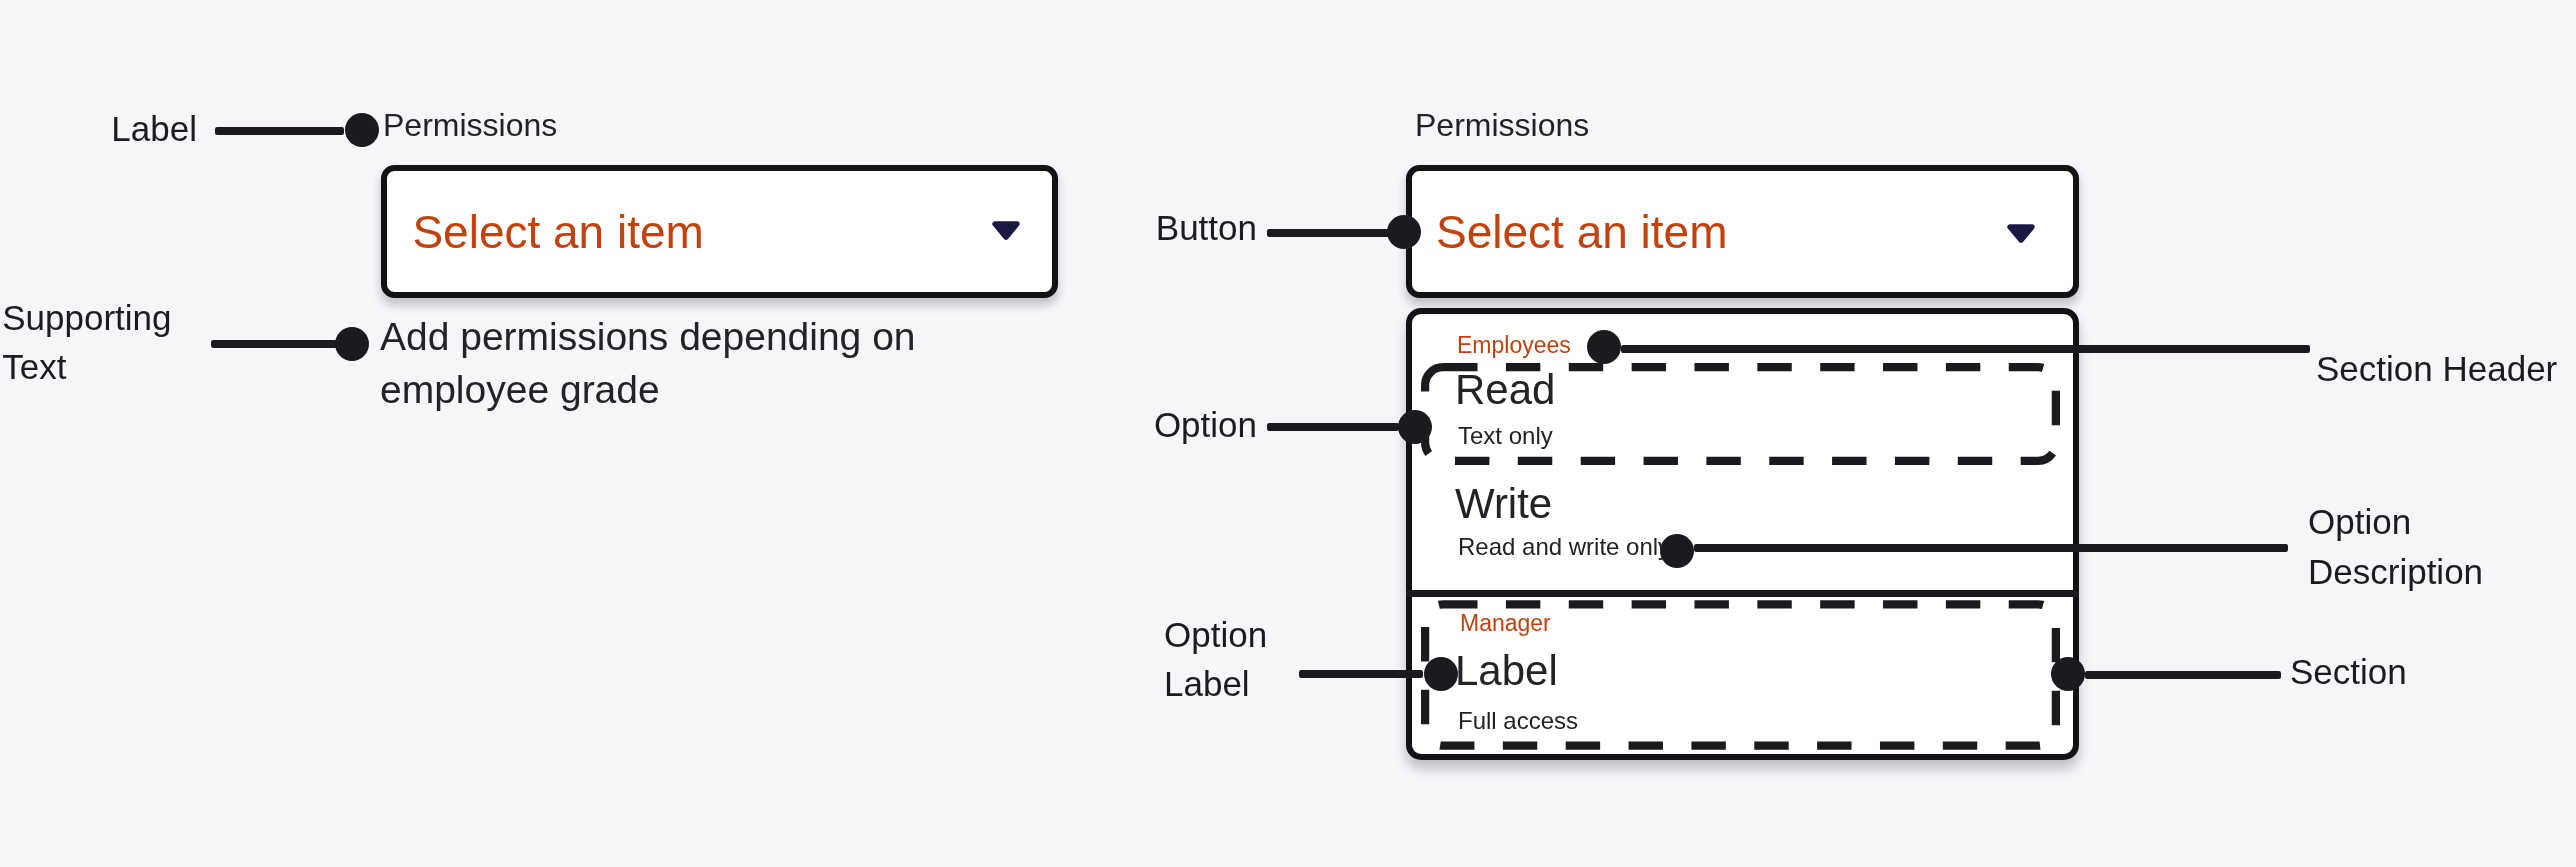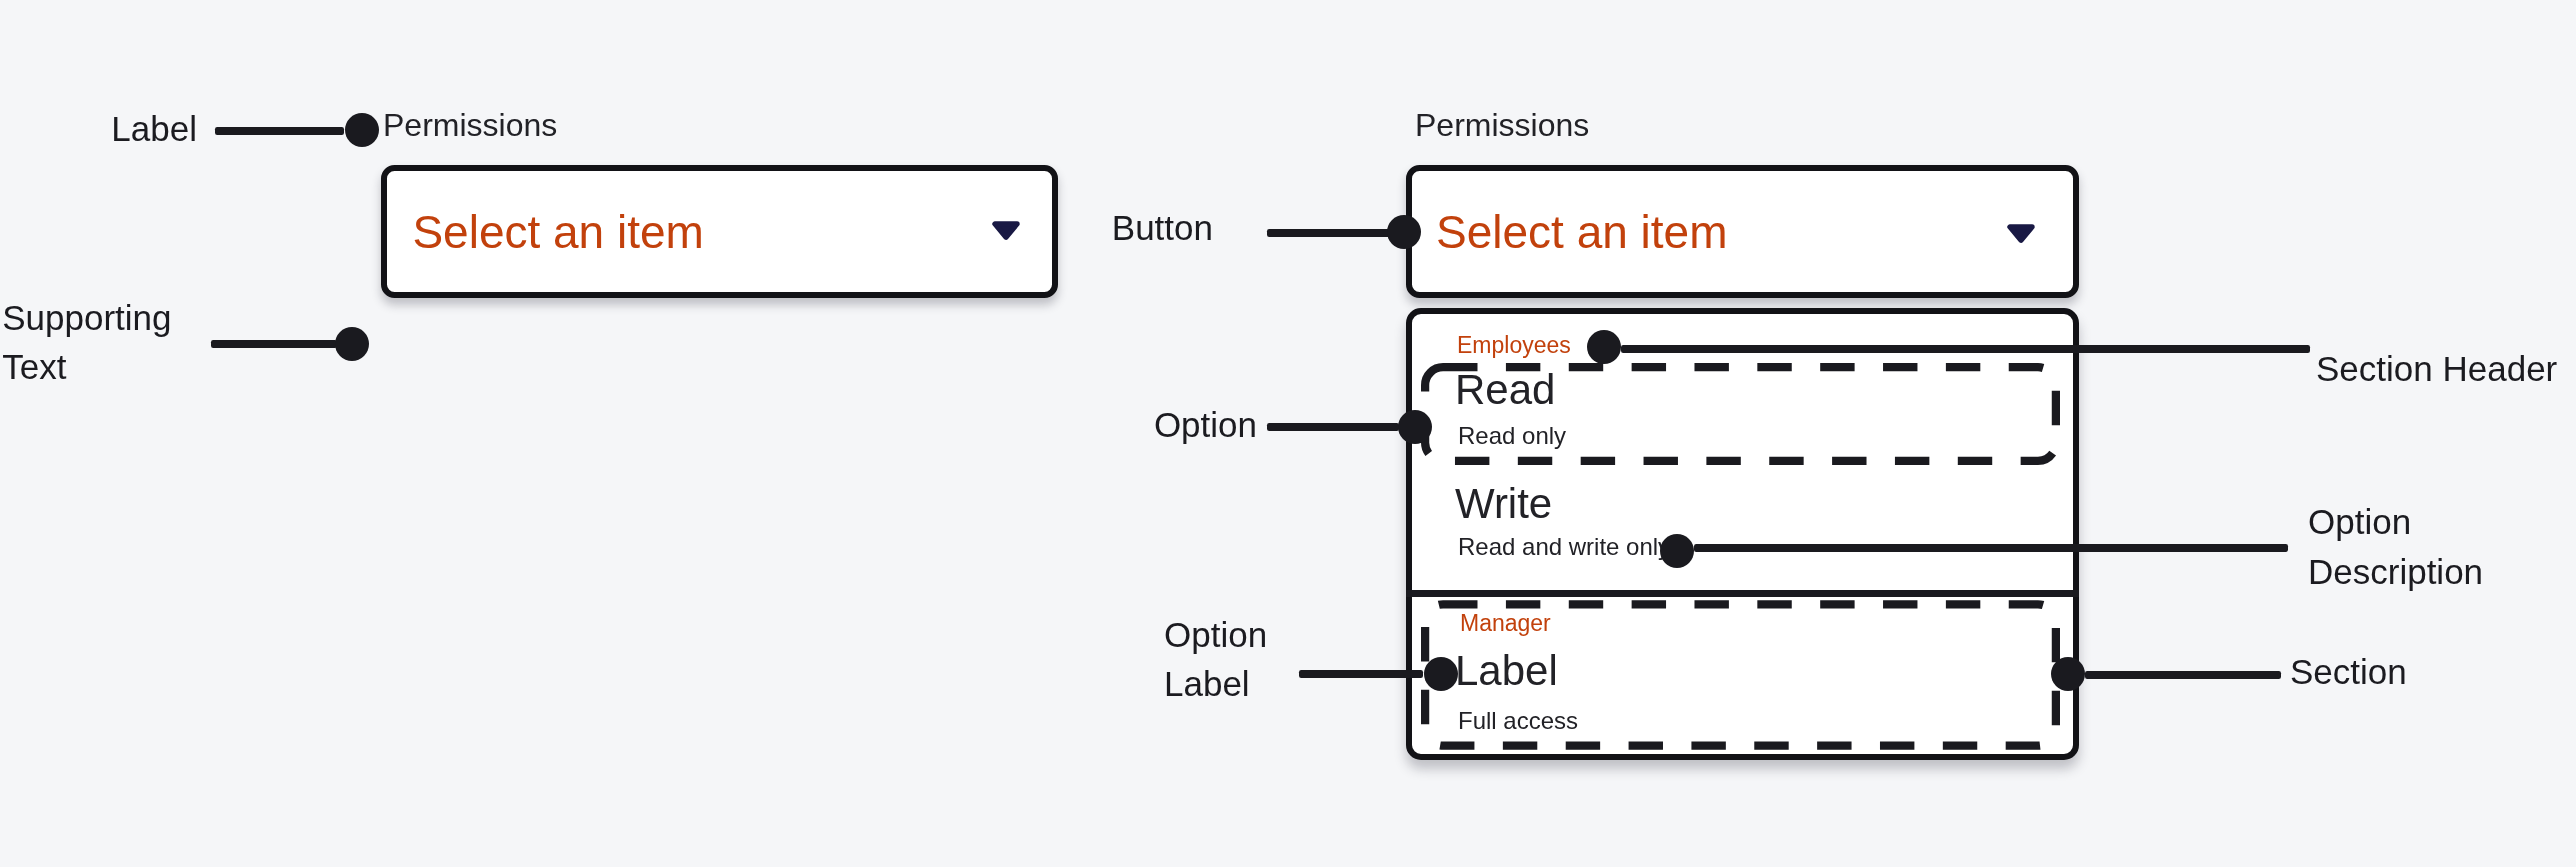--- a/index.html
+++ b/index.html
@@ -77,24 +77,28 @@
     </svg>
   </span>
 
   <div class="abs annot two" style="left:2.2px;top:293px;">
     <div>Supporting</div>
     <div>Text</div>
   </div>
   <div class="abs callout-line" style="left:211px;top:340px;width:126px;"></div>
   <div class="abs callout-dot" style="left:335px;top:327px;"></div>
 
+  <div class="abs supporting" style="left:380px;top:310px;">
+    <div>Add permissions depending on</div>
+    <div>employee grade</div>
+  </div>
 
   <div class="abs field-label" style="left:1415px;top:109px;">Permissions</div>
 
-  <div class="abs annot right-align" style="left:1056px;top:210px;width:157px;">Button</div>
+  <div class="abs annot right-align" style="left:1100px;top:210px;width:157px;">Button</div>
   <div class="abs callout-line" style="left:1267px;top:229px;width:124px;"></div>
   <div class="abs callout-dot" style="left:1387px;top:215px;"></div>
 
   <div class="abs select-box" style="left:1406px;top:165px;width:673px;height:133px;padding-left:24px;">
     <span class="select-value">Select an item</span>
   </div>
   <span class="abs chevron" style="left:2006px;top:224px;">
     <svg width="30" height="20" viewBox="0 0 40 27">
       <path d="M5 4 H35 L20 22 Z" fill="#191944" stroke="#191944" stroke-width="7" stroke-linejoin="round"></path>
     </svg>
@@ -105,21 +109,21 @@
   <div class="abs section-header" style="left:1457px;top:334px;">Employees</div>
 
   <span class="abs dashed-outline" style="left:1421px;top:363px;">
     <svg width="639" height="102" viewBox="0 0 854 136">
       <rect x="5.5" y="5.5" width="843" height="125" rx="24" fill="none" stroke="#1a1a1f" stroke-width="11" stroke-dasharray="46 38"></rect>
     </svg>
   </span>
 
   <div class="abs" style="left:1421px;top:363px;width:639px;height:102px;z-index:4;">
     <div class="option-label" style="position:absolute;left:34px;top:6px;">Read</div>
-    <div class="option-desc" style="position:absolute;left:37px;top:61px;">Read only</div>
+    <div class="option-desc" style="position:absolute;left:37px;top:61px;">Text only</div>
   </div>
 
   <div class="abs" style="left:1421px;top:471px;width:639px;height:105px;z-index:4;">
     <div class="option-label" style="position:absolute;left:34px;top:12px;">Write</div>
     <div class="option-desc" style="position:absolute;left:37px;top:64px;">Read and write only</div>
   </div>
 
   <div class="abs section-divider" style="left:1406px;top:590px;width:673px;height:6.7px;"></div>
 
   <span class="abs dashed-outline" style="left:1421px;top:600px;">

